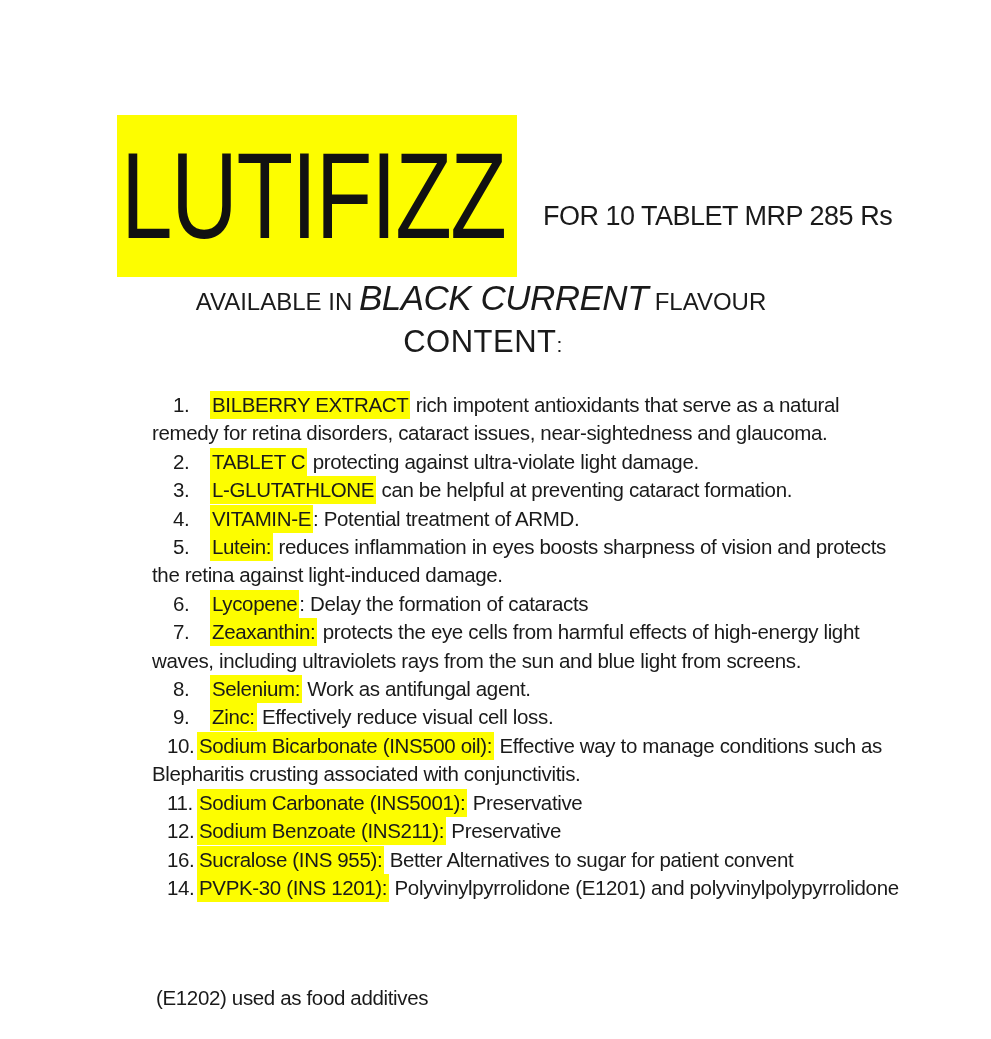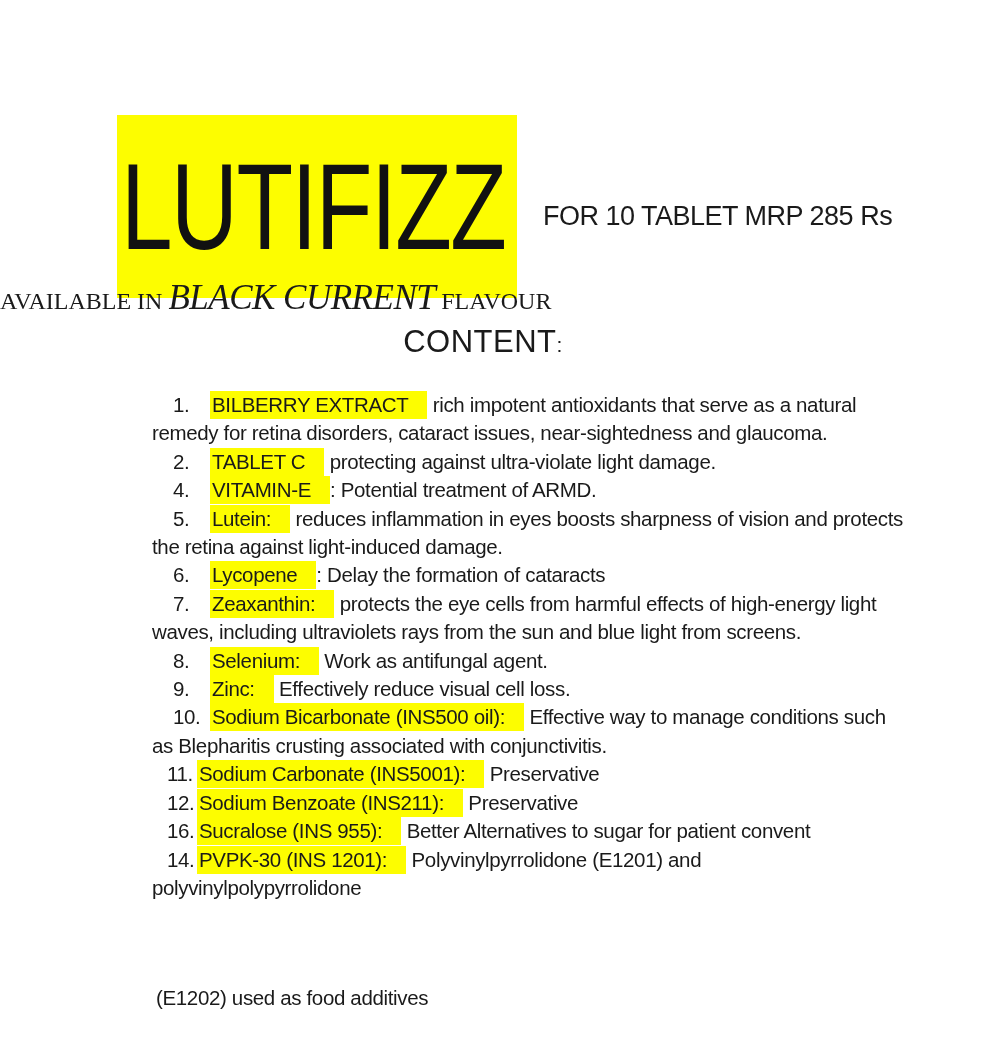--- a/index.html
+++ b/index.html
@@ -17,21 +17,21 @@
     position:relative;
     width:991px;
     height:1039px;
     background:var(--page-bg);
     overflow:hidden;
   }
   
   .brand-block{
     position:absolute;
     left:117px; top:115px;
-    width:400px; height:183px;
+    width:400px; height:162px;
     background:var(--highlight);
     display:flex;
     align-items:center;
   }
   .brand-text{
     font-size:122px;
     font-weight:400;
     line-height:1;
     white-space:nowrap;
     transform:scaleX(0.76);
@@ -45,24 +45,23 @@
     left:543px; top:201px;
     font-size:27px;
     letter-spacing:-0.5px;
     white-space:nowrap;
   }
   
   .availability{
     position:absolute;
     top:278px; left:0;
     width:962px;
-    text-align:left;
+    text-align:center;
     font-size:24px;
     white-space:nowrap;
-    font-family:Liberation Serif, serif;
   }
   .availability .flavor{
     font-size:35px;
     font-style:italic;
     letter-spacing:-0.5px;
   }
   .content-heading{
     position:absolute;
     top:324px; left:0;
     width:966px;
@@ -88,21 +87,21 @@
   .item .num{
     display:inline-block;
     width:37px;
     text-indent:0;
   }
   
   .item:nth-child(n+10){text-indent:15px;}
   .item:nth-child(n+10) .num{width:30px;}
   .highlight{
     background:var(--highlight);
-    padding:2px 19px 3px 2px;
+    padding:2px 2px 3px 2px;
   }
   .footer-note{
     position:absolute;
     left:156px; top:986px;
     font-size:20.5px;
     letter-spacing:-0.35px;
   }
 </style>
 </head>
 <body>
@@ -115,20 +114,21 @@
 
   <div class="price-note">FOR 10 TABLET MRP 285 Rs</div>
 
   <div class="availability"><span>AVAILABLE IN </span><span class="flavor">BLACK CURRENT</span><span> FLAVOUR</span></div>
 
   <div class="content-heading"><span>CONTENT</span><span class="colon">:</span></div>
 
   <div class="list">
       <p class="item"><span class="num">1.</span><span class="highlight">BILBERRY EXTRACT</span><span class="rest"> rich impotent antioxidants that serve as a natural remedy for retina disorders, cataract issues, near-sightedness and glaucoma.</span></p>
       <p class="item"><span class="num">2.</span><span class="highlight">TABLET C</span><span class="rest"> protecting against ultra-violate light damage.</span></p>
+      <p class="item"><span class="num">3.</span><span class="highlight">L-GLUTATHLONE</span><span class="rest"> can be helpful at preventing cataract formation.</span></p>
       <p class="item"><span class="num">4.</span><span class="highlight">VITAMIN-E</span><span class="rest">: Potential treatment of ARMD.</span></p>
       <p class="item"><span class="num">5.</span><span class="highlight">Lutein:</span><span class="rest"> reduces inflammation in eyes boosts sharpness of vision and protects the retina against light-induced damage.</span></p>
       <p class="item"><span class="num">6.</span><span class="highlight">Lycopene</span><span class="rest">: Delay the formation of cataracts</span></p>
       <p class="item"><span class="num">7.</span><span class="highlight">Zeaxanthin:</span><span class="rest"> protects the eye cells from harmful effects of high-energy light waves, including ultraviolets rays from the sun and blue light from screens.</span></p>
       <p class="item"><span class="num">8.</span><span class="highlight">Selenium:</span><span class="rest"> Work as antifungal agent.</span></p>
       <p class="item"><span class="num">9.</span><span class="highlight">Zinc:</span><span class="rest"> Effectively reduce visual cell loss.</span></p>
       <p class="item"><span class="num">10.</span><span class="highlight">Sodium Bicarbonate (INS500 oil):</span><span class="rest"> Effective way to manage conditions such as Blepharitis crusting associated with conjunctivitis.</span></p>
       <p class="item"><span class="num">11.</span><span class="highlight">Sodium Carbonate (INS5001):</span><span class="rest"> Preservative</span></p>
       <p class="item"><span class="num">12.</span><span class="highlight">Sodium Benzoate (INS211):</span><span class="rest"> Preservative</span></p>
       <p class="item"><span class="num">16.</span><span class="highlight">Sucralose (INS 955):</span><span class="rest"> Better Alternatives to sugar for patient convent</span></p>

